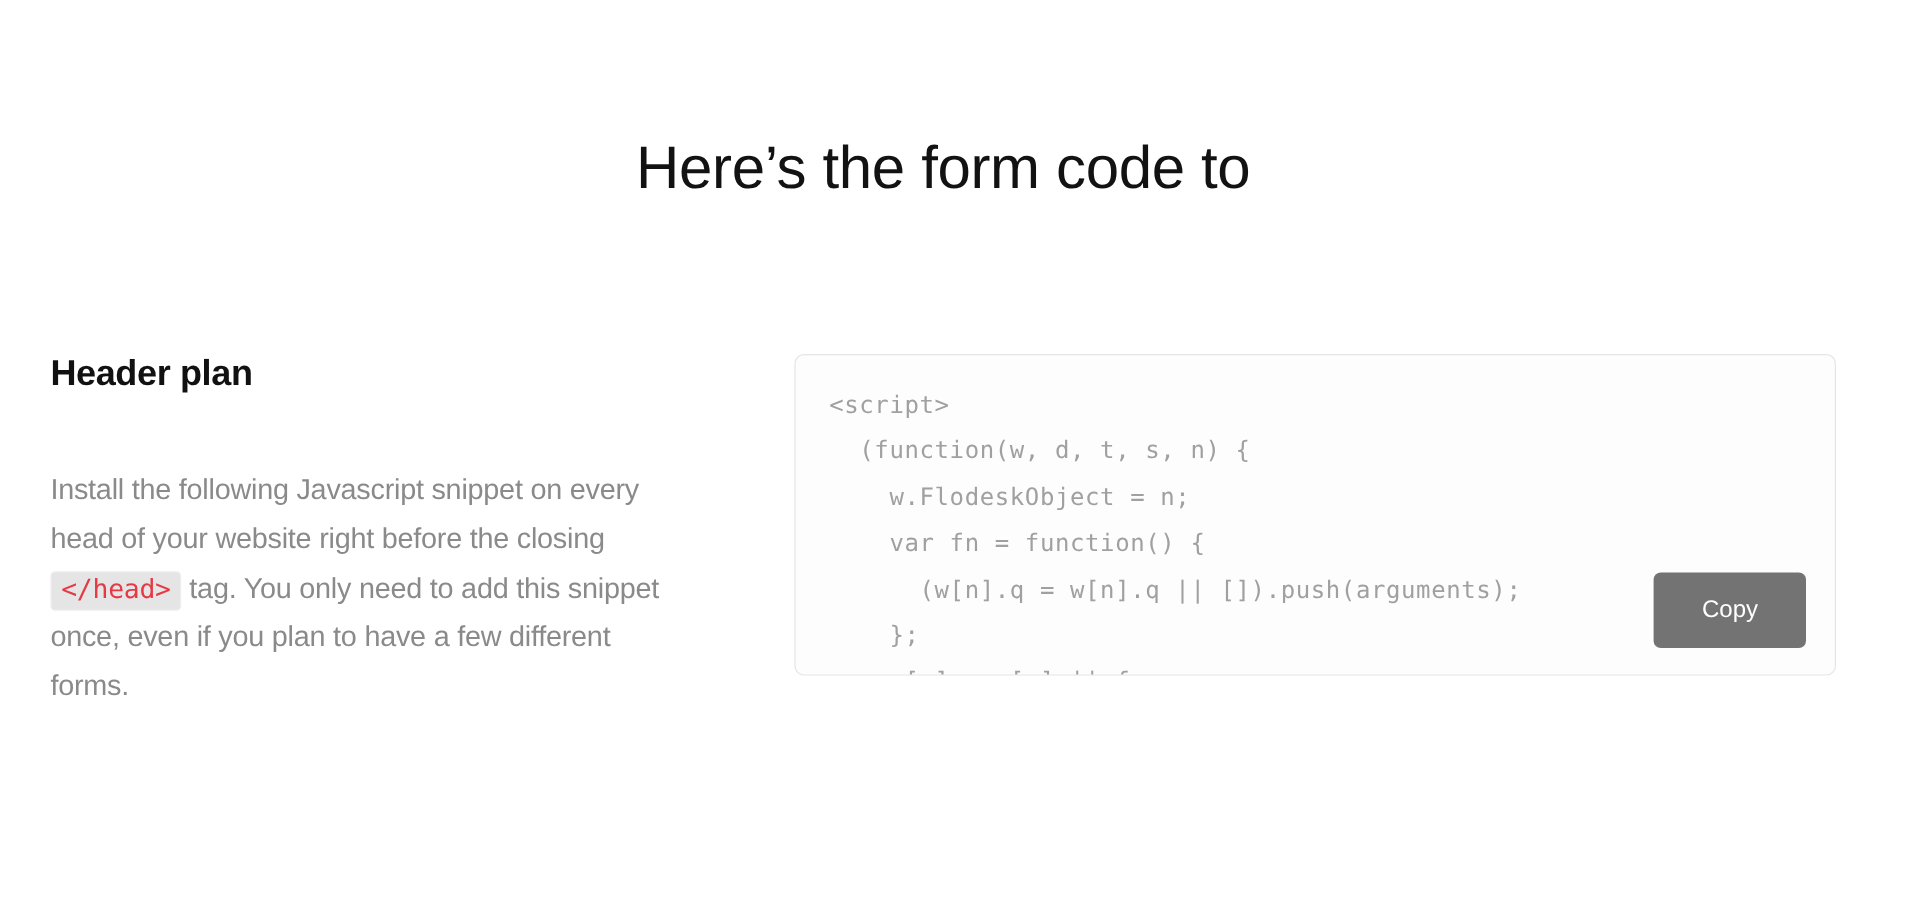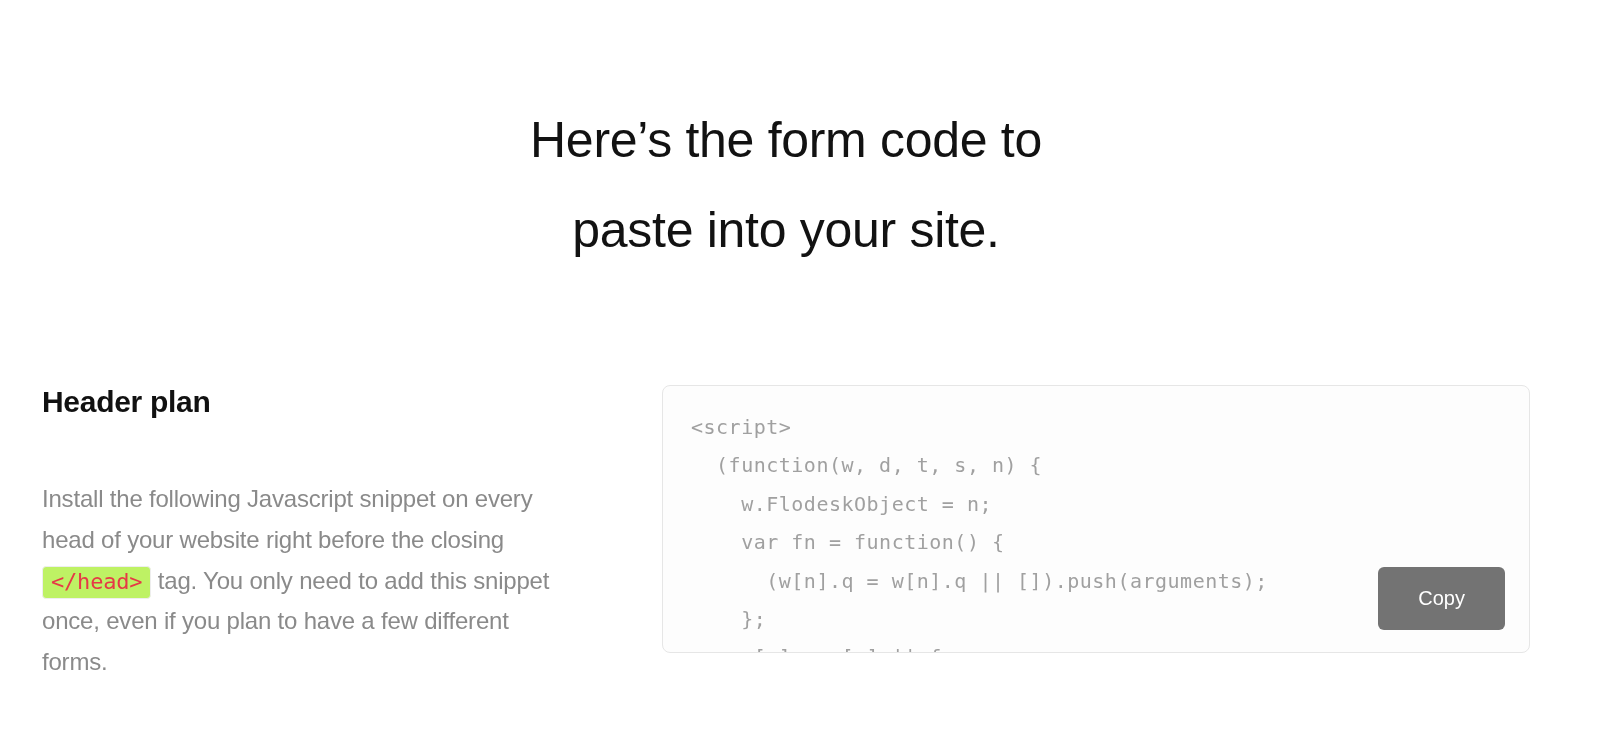--- a/index.html
+++ b/index.html
@@ -51,21 +51,21 @@
   .desc {
     font-size: 24px;
     line-height: 1.7;
     color: #8a8a8a;
     letter-spacing: -0.2px;
   }
   .inline-code {
     font-family: ui-monospace, SFMono-Regular, Menlo, Consolas, monospace;
     font-size: 22px;
     color: #e63946;
-    background: #bef264;
+    background: #e5e5e5;
     border: 1px solid #eee;
     border-radius: 4px;
     padding: 1px 8px 2px 8px;
     display:inline-block;
     line-height: 1.3;
   }
 
   .right {
     flex: 1 1 auto;
     position: relative;
@@ -104,21 +104,20 @@
   }
 </style>
 </head>
 <body>
 
 <div class="page">
 
   <div class="hero">
     <h1 class="hero-title">
       <span>Here’s the form code to</span><br>
-      <span>paste into your site.</span>
     </h1>
   </div>
 
   <div class="columns">
 
     <div class="left">
       <h2 class="section-heading">Header plan</h2>
       <div class="desc">
         <span>Install the following Javascript snippet on every head of your website right before the closing </span>
         <span class="inline-code">&lt;/head&gt;</span>

